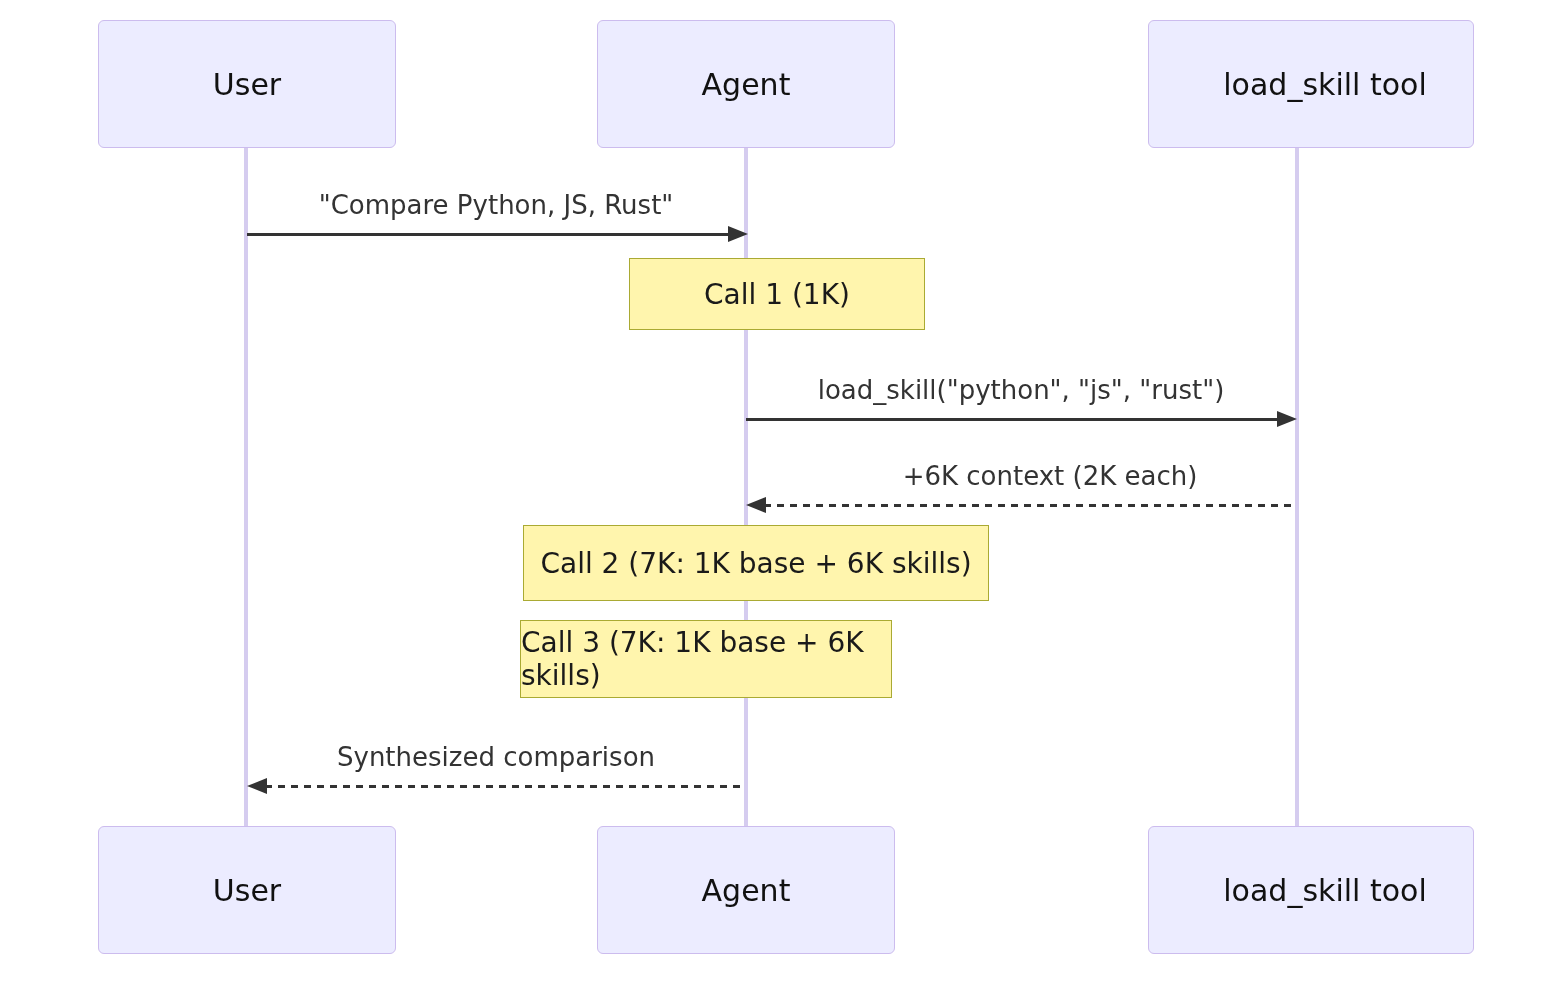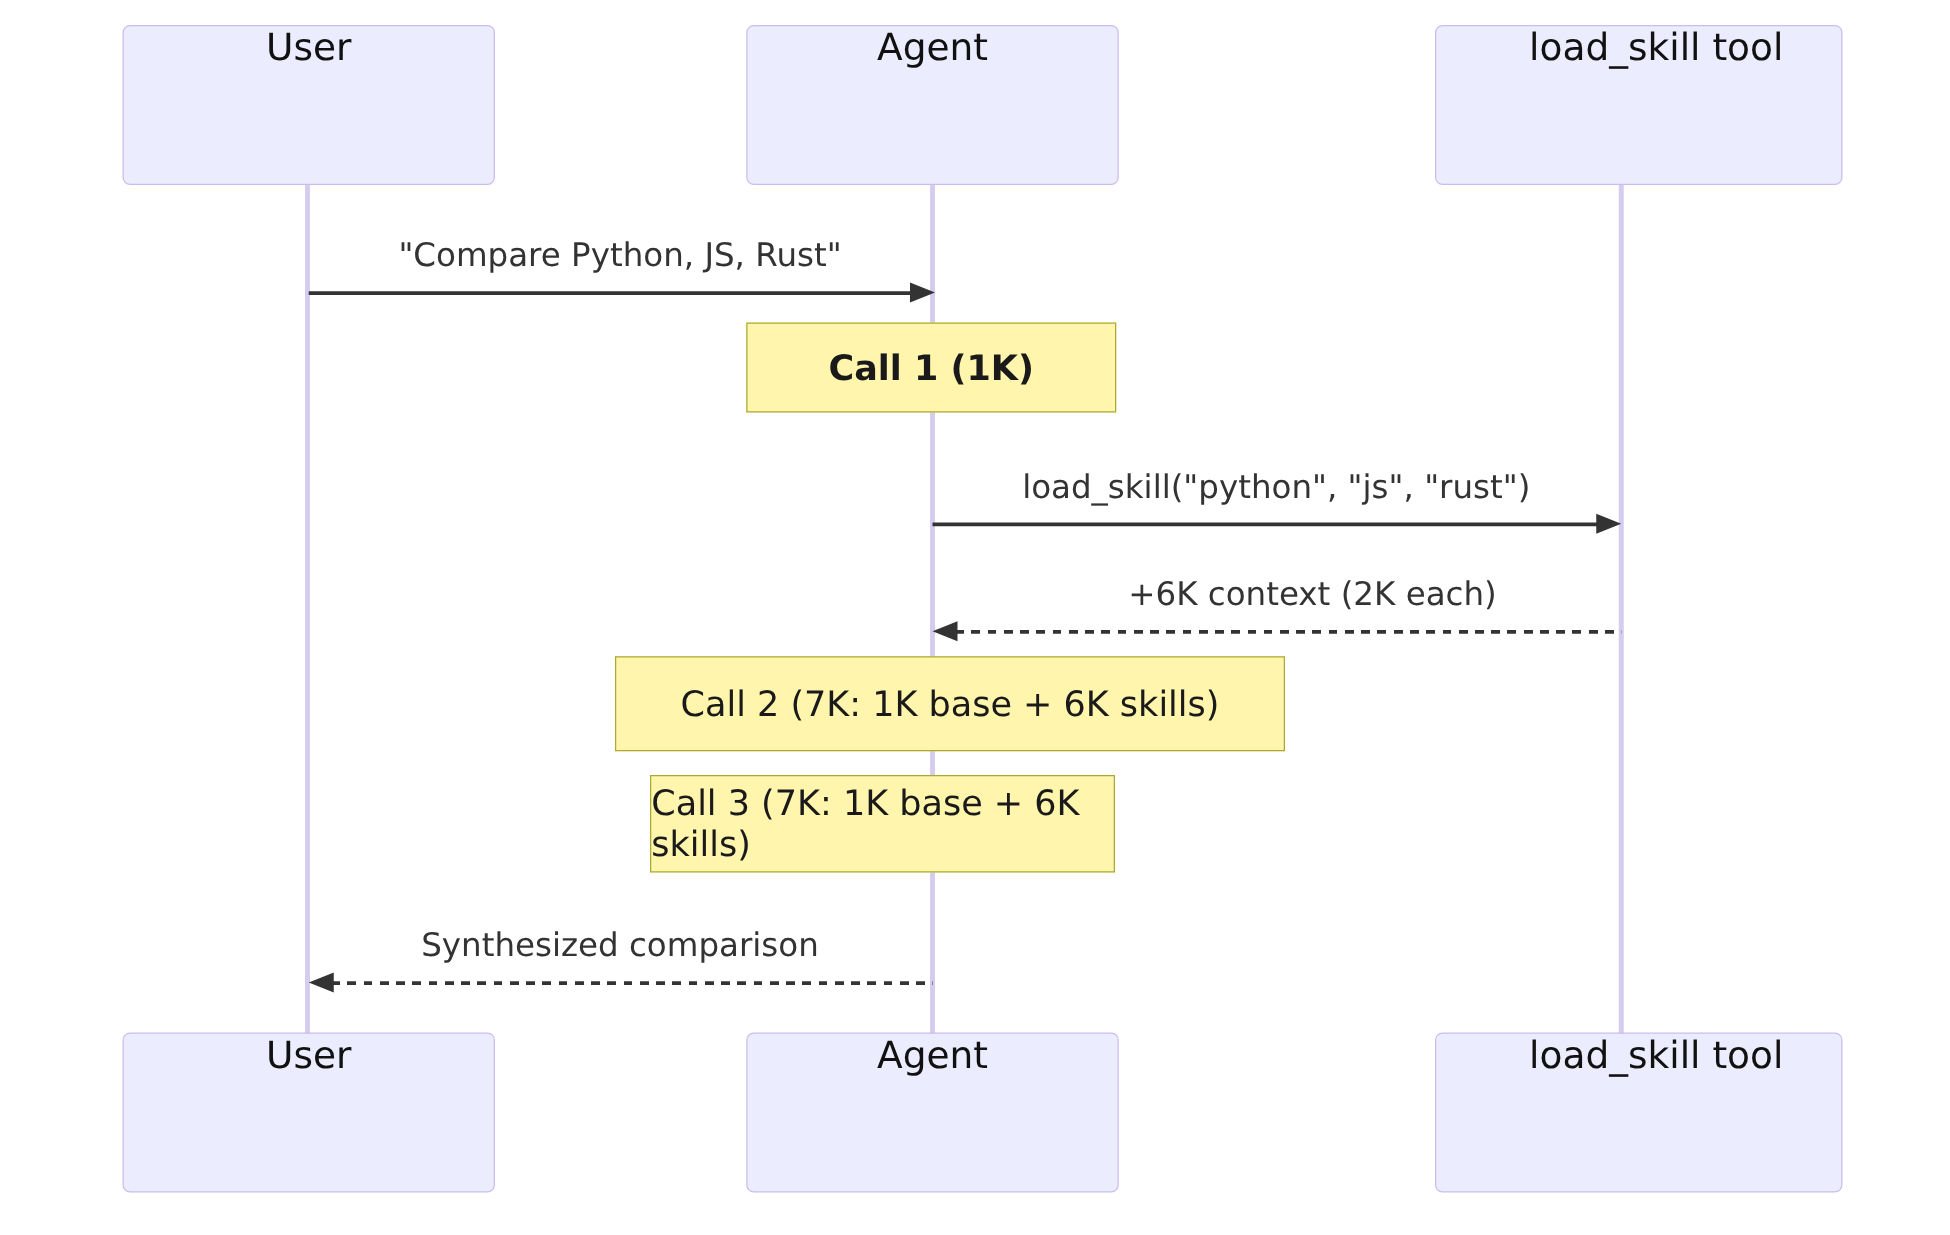--- a/index.html
+++ b/index.html
@@ -26,20 +26,21 @@
 
   
   .actor {
     position: absolute;
     width: 296px;
     height: 126px;
     background: #ececff;
     border: 1.5px solid #ccbcee;
     border-radius: 6px;
     display: flex;
+    align-items: center;
     justify-content: center;
     font-size: 30px;
     color: #111111;
   }
   .actor.row-top    { top: 20px; }
   .actor.row-bottom { top: 826px; }
   .actor.col-user   { left: 98px; }
   .actor.col-agent  { left: 597px; }
   .actor.col-tool   { left: 1148px; padding-left: 28px; }
 
@@ -74,22 +75,22 @@
     position: absolute;
     background: #fff5ad;
     border: 1.5px solid #aaaa33;
     display: flex;
     align-items: center;
     justify-content: center;
     font-size: 28px;
     color: #1a1a1a;
     box-sizing: border-box;
   }
-  .note.n1 { left: 597px; top: 258px; width: 296px; height: 72px; font-weight: bold; }
-  .note.n2 { left: 492px; top: 525px; width: 536px; height: 76px; }
+  .note.n1 { left: 629px; top: 258px; width: 296px; height: 72px; }
+  .note.n2 { left: 523px; top: 525px; width: 466px; height: 76px; }
   .note.n3 { left: 520px; top: 620px; width: 372px; height: 78px; }
 
   
   .m1-label { left: 496px;  top: 190px; }
   .m1-line  { left: 247px;  top: 233px; width: 481px; }
   .m1-head  { left: 728px;  top: 226px; }
 
   .m2-label { left: 1021px; top: 375px; }
   .m2-line  { left: 746px;  top: 418px; width: 532px; }
   .m2-head  { left: 1277px; top: 411px; }

